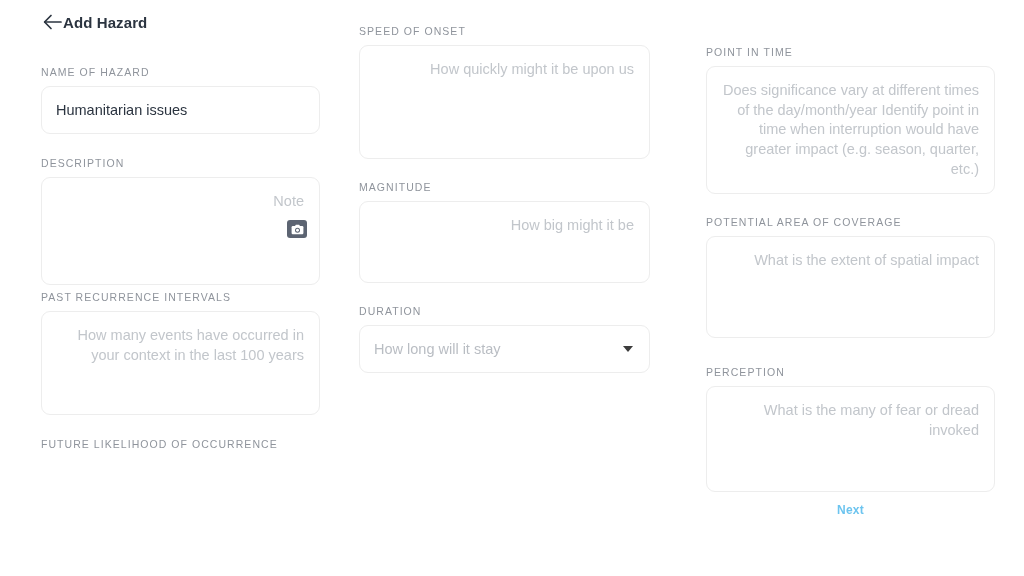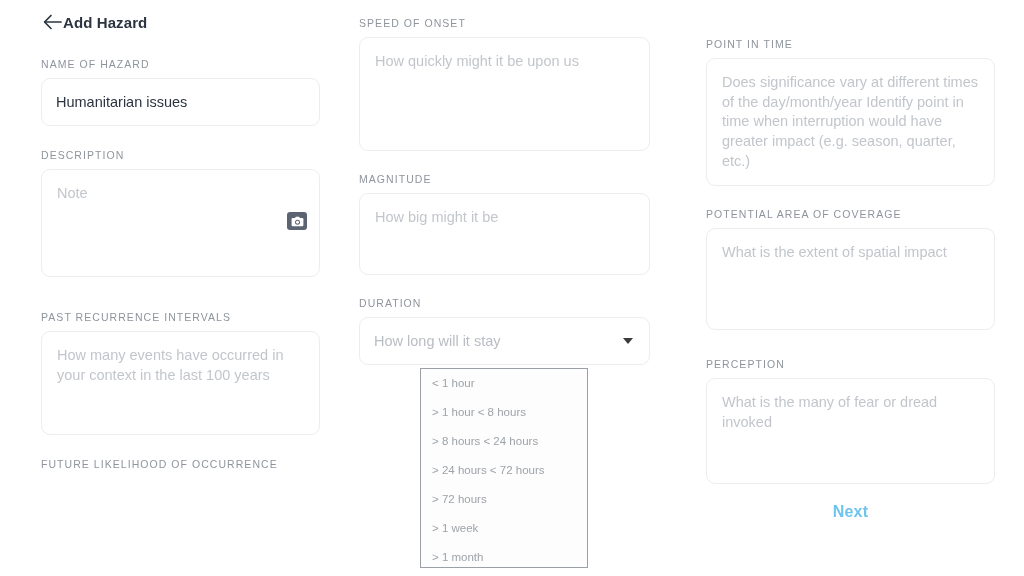--- a/index.html
+++ b/index.html
@@ -16,21 +16,21 @@
   .screen {
     position: relative;
     width: 1024px;
     height: 576px;
     background: #ffffff;
   }
 
   
   .col {
     position: absolute;
-    top: 4px;
+    top: 12px;
   }
   .col-left   { left: 41px;  width: 279px; }
   .col-mid    { left: 359px; width: 291px; }
   .col-right  { left: 706px; width: 289px; }
 
   
   .header {
     position: absolute;
     left: 41px;
     top: 10px;
@@ -95,20 +95,21 @@
   }
 
   .text-box {
     padding: 14px 15px;
   }
   .placeholder {
     font-size: 14.5px;
     line-height: 1.36;
     color: #c2c6cb;
     white-space: pre-line;
+    text-align: right;
   }
 
   .select-box {
     height: 48px;
     display: flex;
     align-items: center;
     padding: 0 14px;
     justify-content: space-between;
     cursor: pointer;
   }
@@ -163,21 +164,21 @@
     white-space: nowrap;
   }
 
   
   .next-btn {
     position: absolute;
     left: 706px;
     top: 503px;
     width: 289px;
     text-align: center;
-    font-size: 16px;
+    font-size: 12px;
     font-weight: 600;
     color: #6cc4ef;
     cursor: pointer;
     letter-spacing: .2px;
   }
 </style>
 </head>
 <body>
 
 <div class="screen">
@@ -209,21 +210,21 @@
           <svg width="13" height="11" viewBox="0 0 13 11" fill="none">
             <rect x="0.6" y="2" width="11.8" height="8.3" rx="1.2" fill="#ffffff"></rect>
             <path d="M4 2 L4.9 0.7 H8.1 L9 2 Z" fill="#ffffff"></path>
             <circle cx="6.5" cy="6.2" r="2.5" fill="#5c6472"></circle>
             <circle cx="6.5" cy="6.2" r="1.45" fill="#ffffff"></circle>
           </svg>
         </div>
       </div>
     </div>
 
-    <div class="field" style="margin-top:34px;">
+    <div class="field" style="margin-top:6px;">
       <div class="field-label">PAST RECURRENCE INTERVALS</div>
       <div class="text-box" style="height:104px;">
         <div class="placeholder">How many events have occurred in your context in the last 100 years</div>
       </div>
     </div>
 
     <div class="field" style="margin-top:23px;">
       <div class="field-label">FUTURE LIKELIHOOD OF OCCURRENCE</div>
     </div>
   </div>
@@ -270,25 +271,16 @@
     </div>
 
     <div class="field" style="margin-top:28px;">
       <div class="field-label">PERCEPTION</div>
       <div class="text-box" style="height:106px;">
         <div class="placeholder">What is the many of fear or dread invoked</div>
       </div>
     </div>
   </div>
 
-  <div class="dropdown">
-    <div class="dropdown-item">&lt; 1 hour</div>
-    <div class="dropdown-item">&gt; 1 hour &lt; 8 hours</div>
-    <div class="dropdown-item">&gt; 8 hours &lt; 24 hours</div>
-    <div class="dropdown-item">&gt; 24 hours &lt; 72 hours</div>
-    <div class="dropdown-item">&gt; 72 hours</div>
-    <div class="dropdown-item">&gt; 1 week</div>
-    <div class="dropdown-item">&gt; 1 month</div>
-  </div>
 
   <div class="next-btn">Next</div>
 
 </div>
 
 </body></html>

